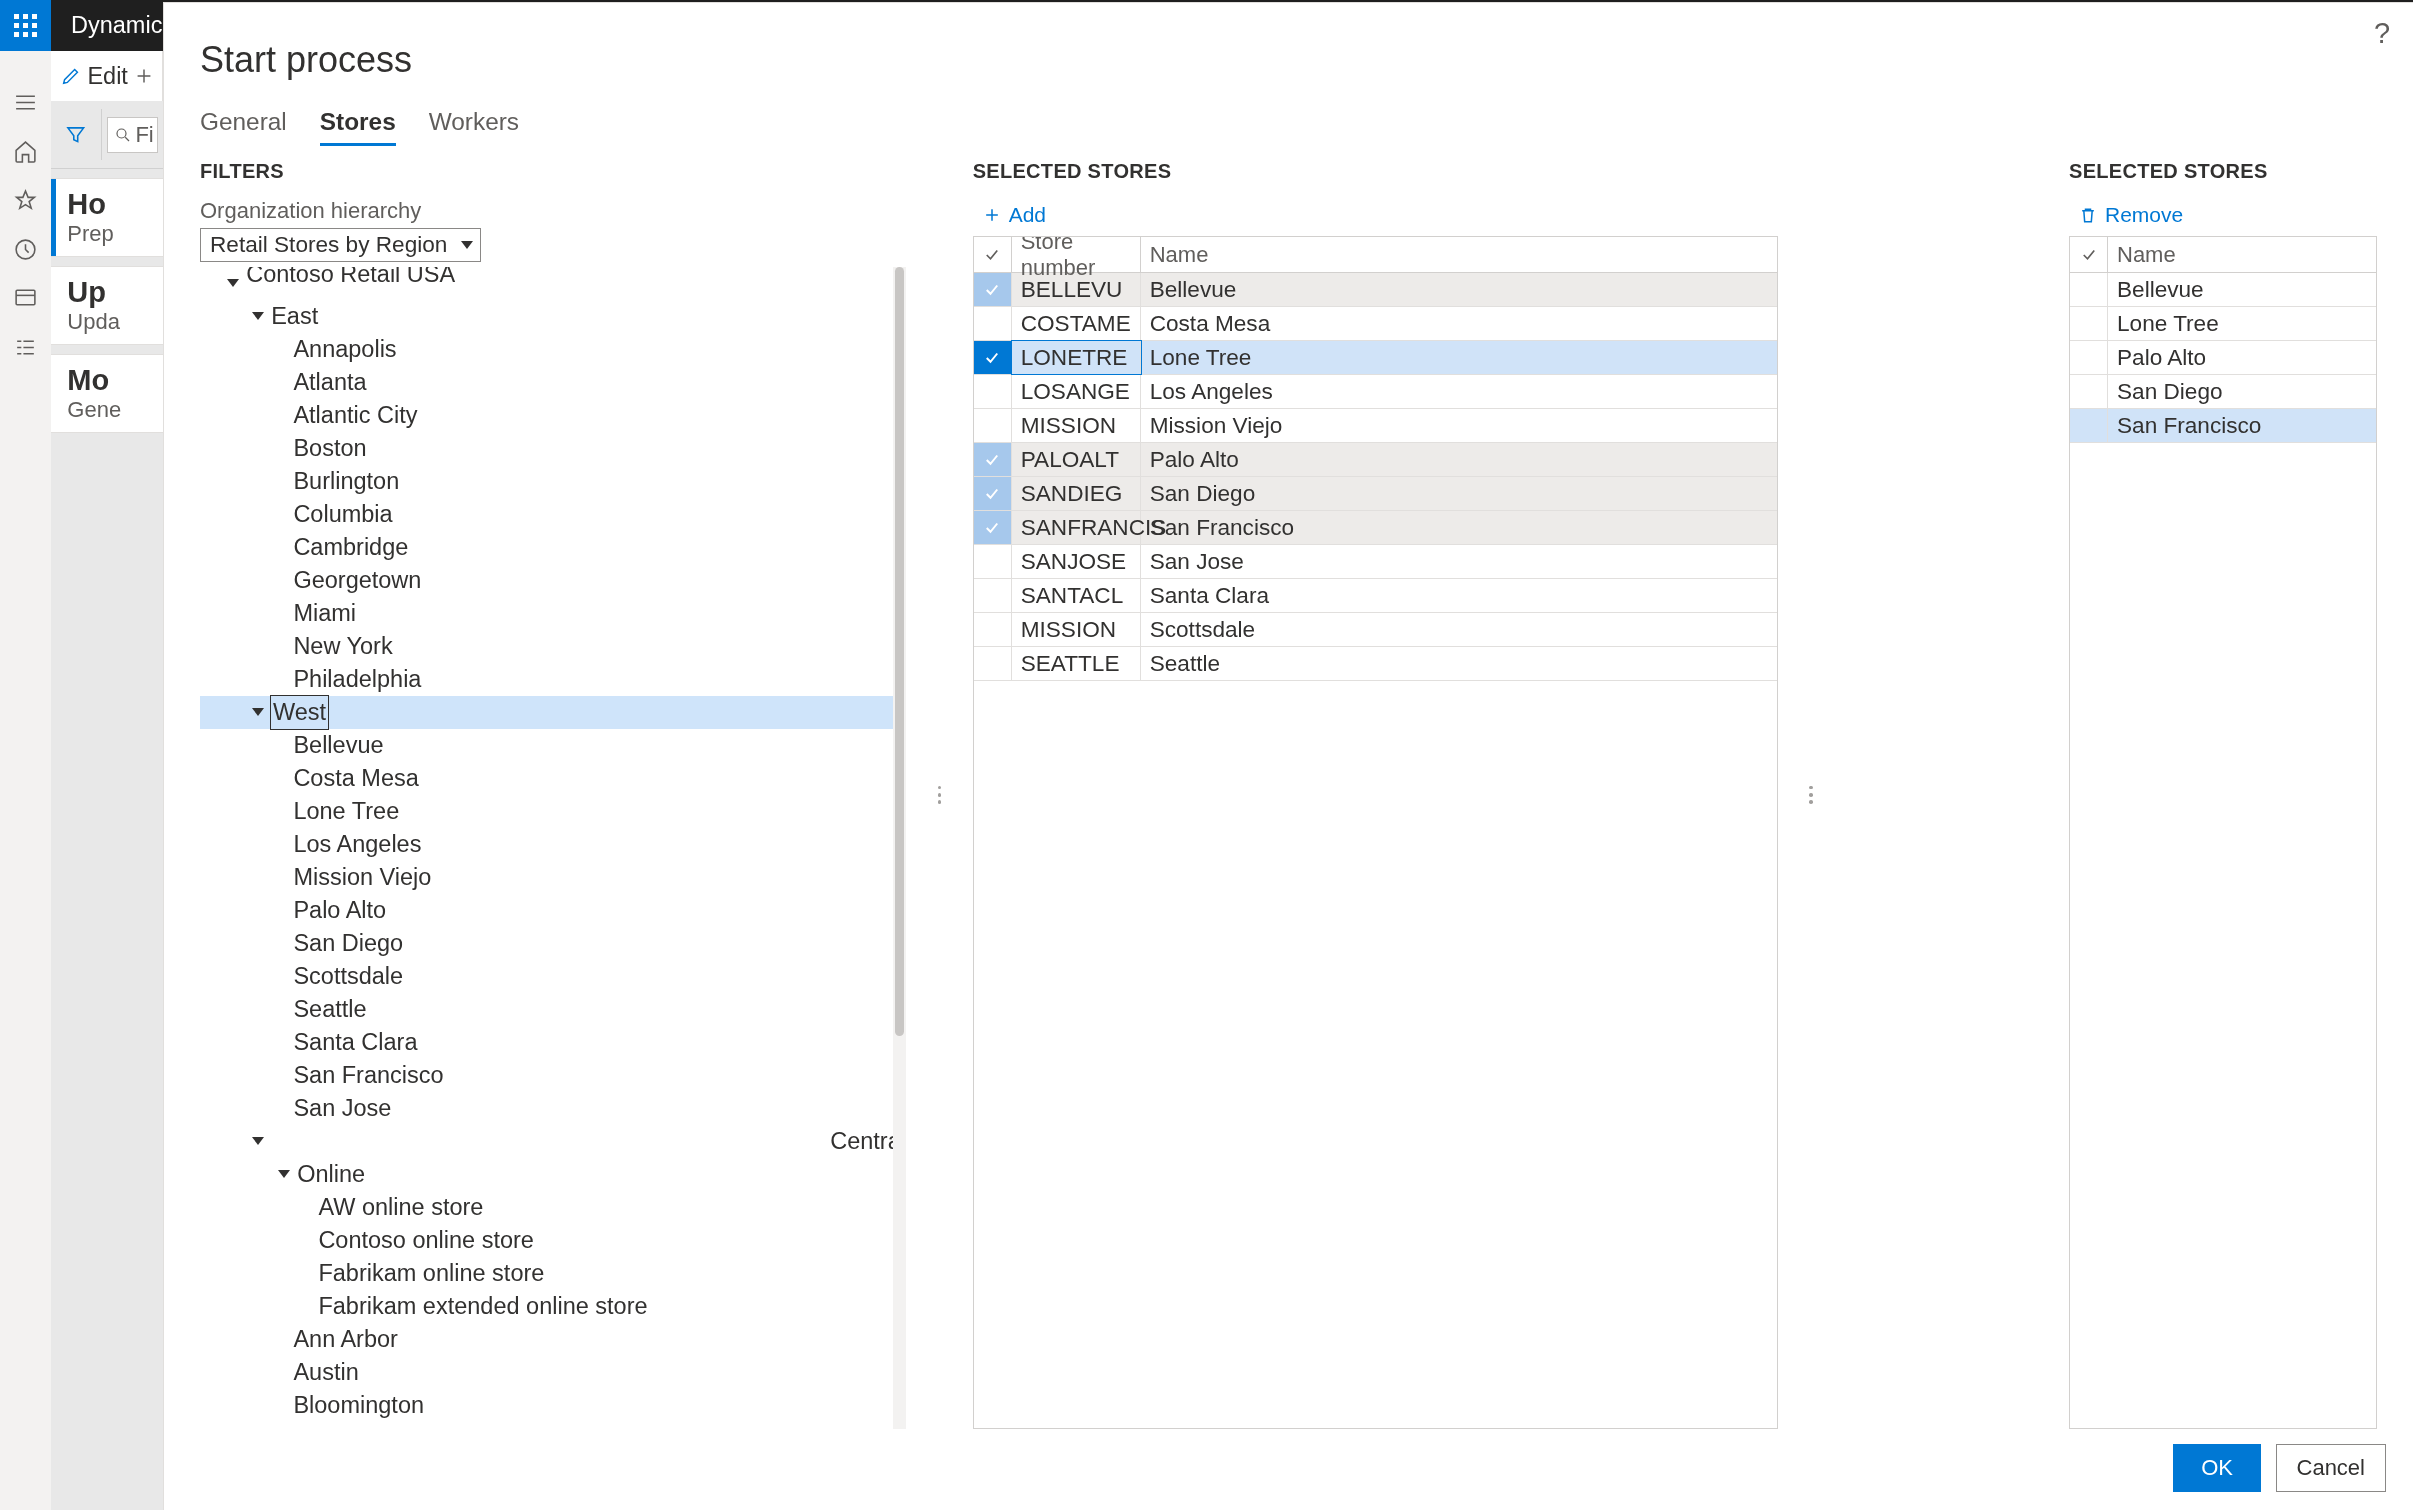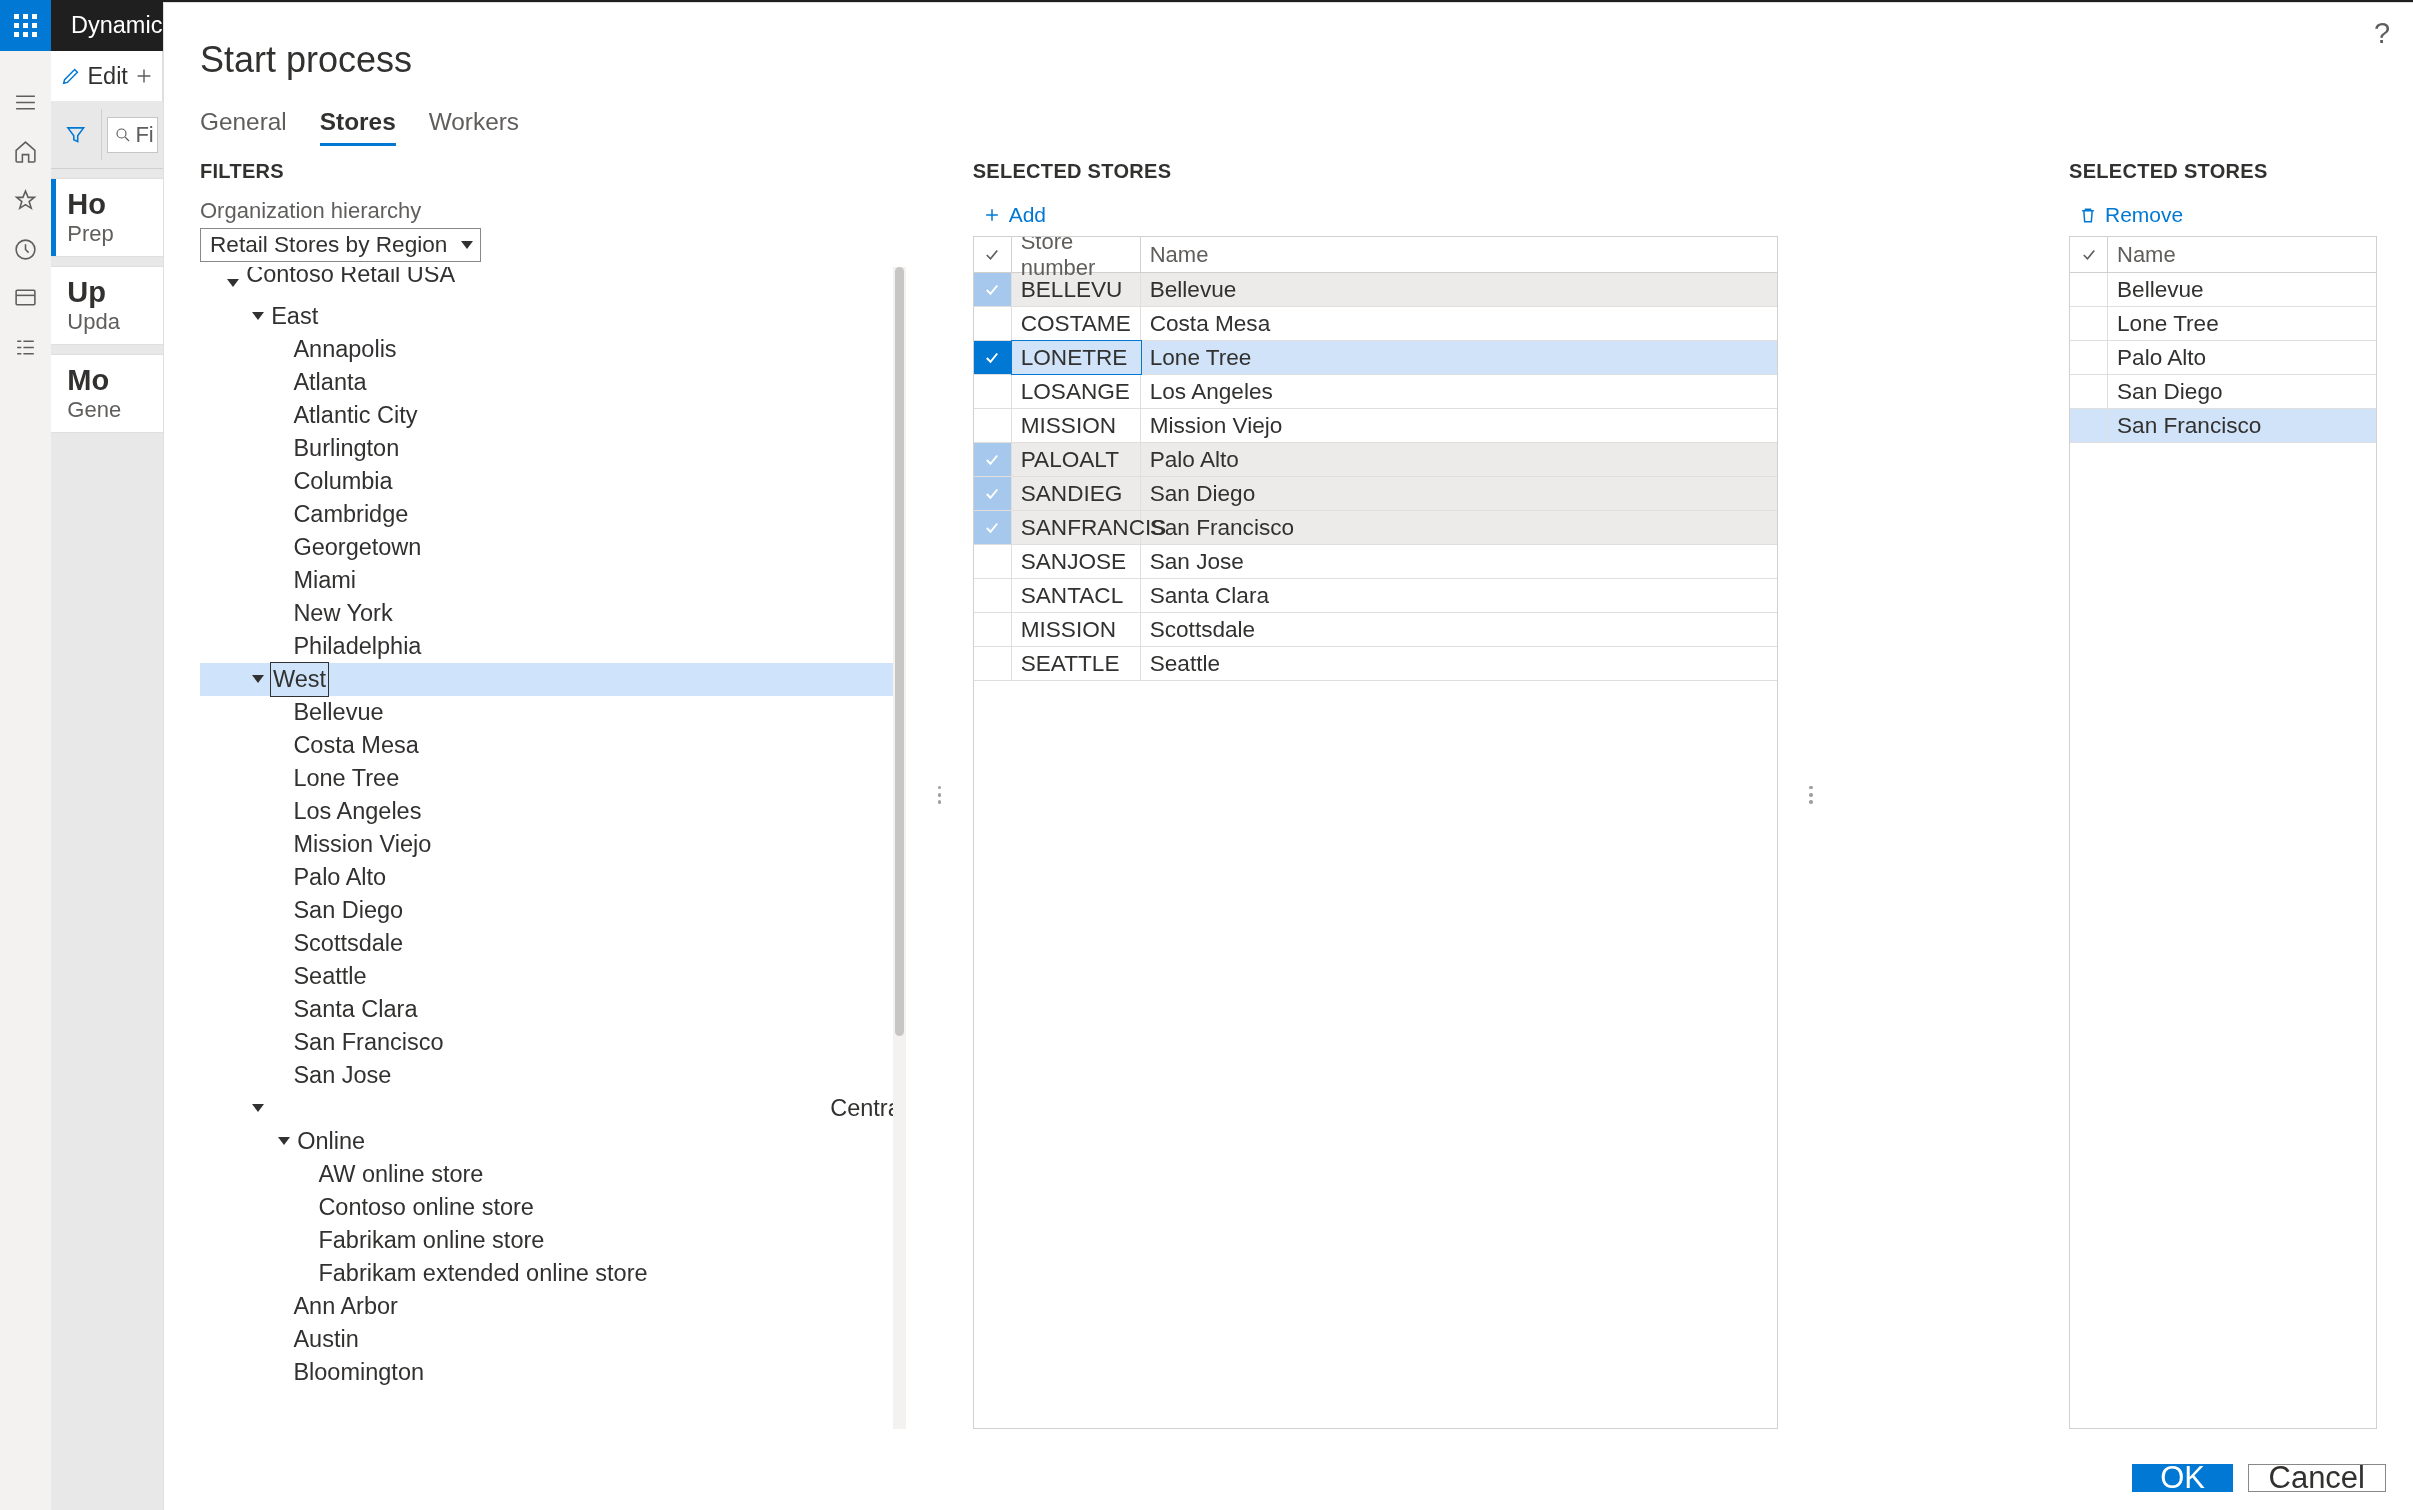--- a/index.html
+++ b/index.html
@@ -318,23 +318,23 @@
   .splitter .dots { display:flex; flex-direction:column; gap:3.6px;}
   .splitter .dots div { width:3.6px; height:3.6px; background:#a19f9d; border-radius:50%; }
 
   
   .footer {
     position:absolute;
     right: 27px; bottom: 18px;
     display:flex; gap:14.5px;
   }
   .btn {
-    height: 28px;
+    height: 48px;
     padding: 0 20px;
-    font-size: 31px;
+    font-size: 22px;
     border: 0.9px solid #8a8886;
     background:#fff;
     cursor:pointer;
     display:flex; align-items:center;
   }
   .btn.primary {
     background:#0078d4; color:#fff; border-color:#0078d4;
     padding: 0 27px;
   }
 </style>
@@ -468,20 +468,24 @@
                 <div class="tree-spacer"></div>
                 <span class="label">Annapolis</span>
               </div>
               <div class="tree-row" style="padding-left: 78px;">
                 <div class="tree-spacer"></div>
                 <span class="label">Atlanta</span>
               </div>
               <div class="tree-row" style="padding-left: 78px;">
                 <div class="tree-spacer"></div>
                 <span class="label">Atlantic City</span>
+              </div>
+              <div class="tree-row" style="padding-left: 78px;">
+                <div class="tree-spacer"></div>
+                <span class="label">Boston</span>
               </div>
               <div class="tree-row" style="padding-left: 78px;">
                 <div class="tree-spacer"></div>
                 <span class="label">Burlington</span>
               </div>
               <div class="tree-row" style="padding-left: 78px;">
                 <div class="tree-spacer"></div>
                 <span class="label">Columbia</span>
               </div>
               <div class="tree-row" style="padding-left: 78px;">

